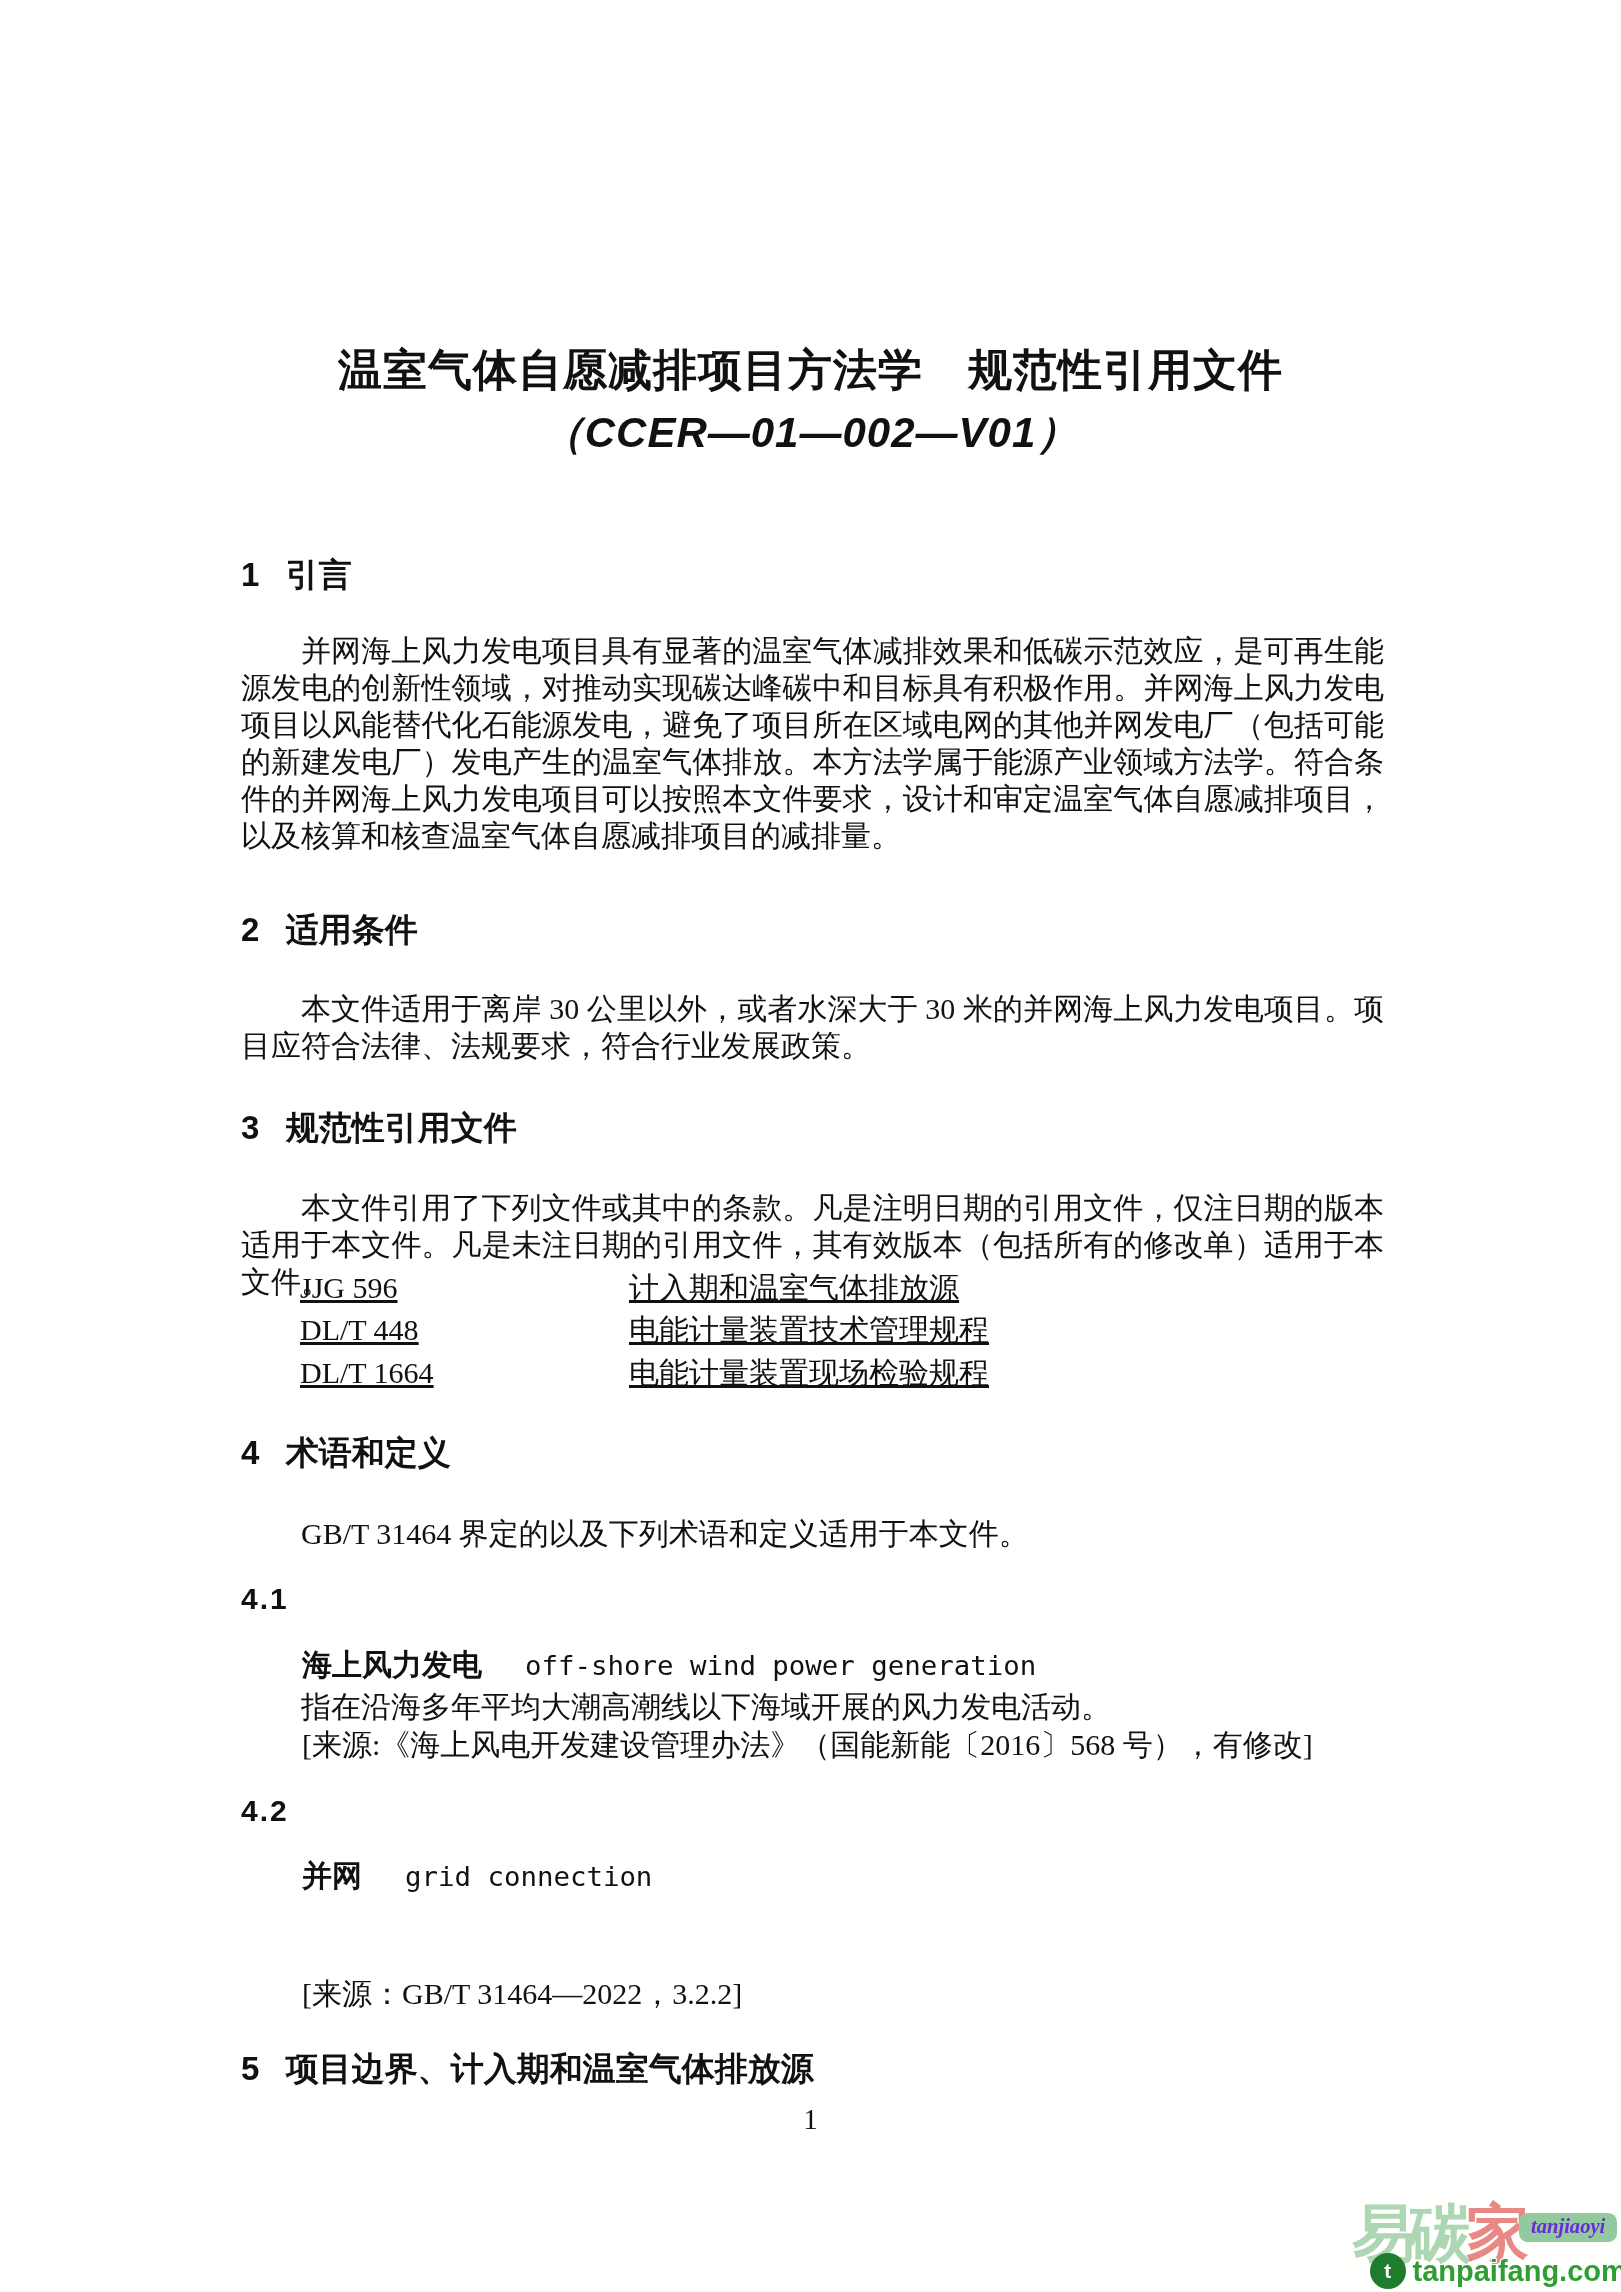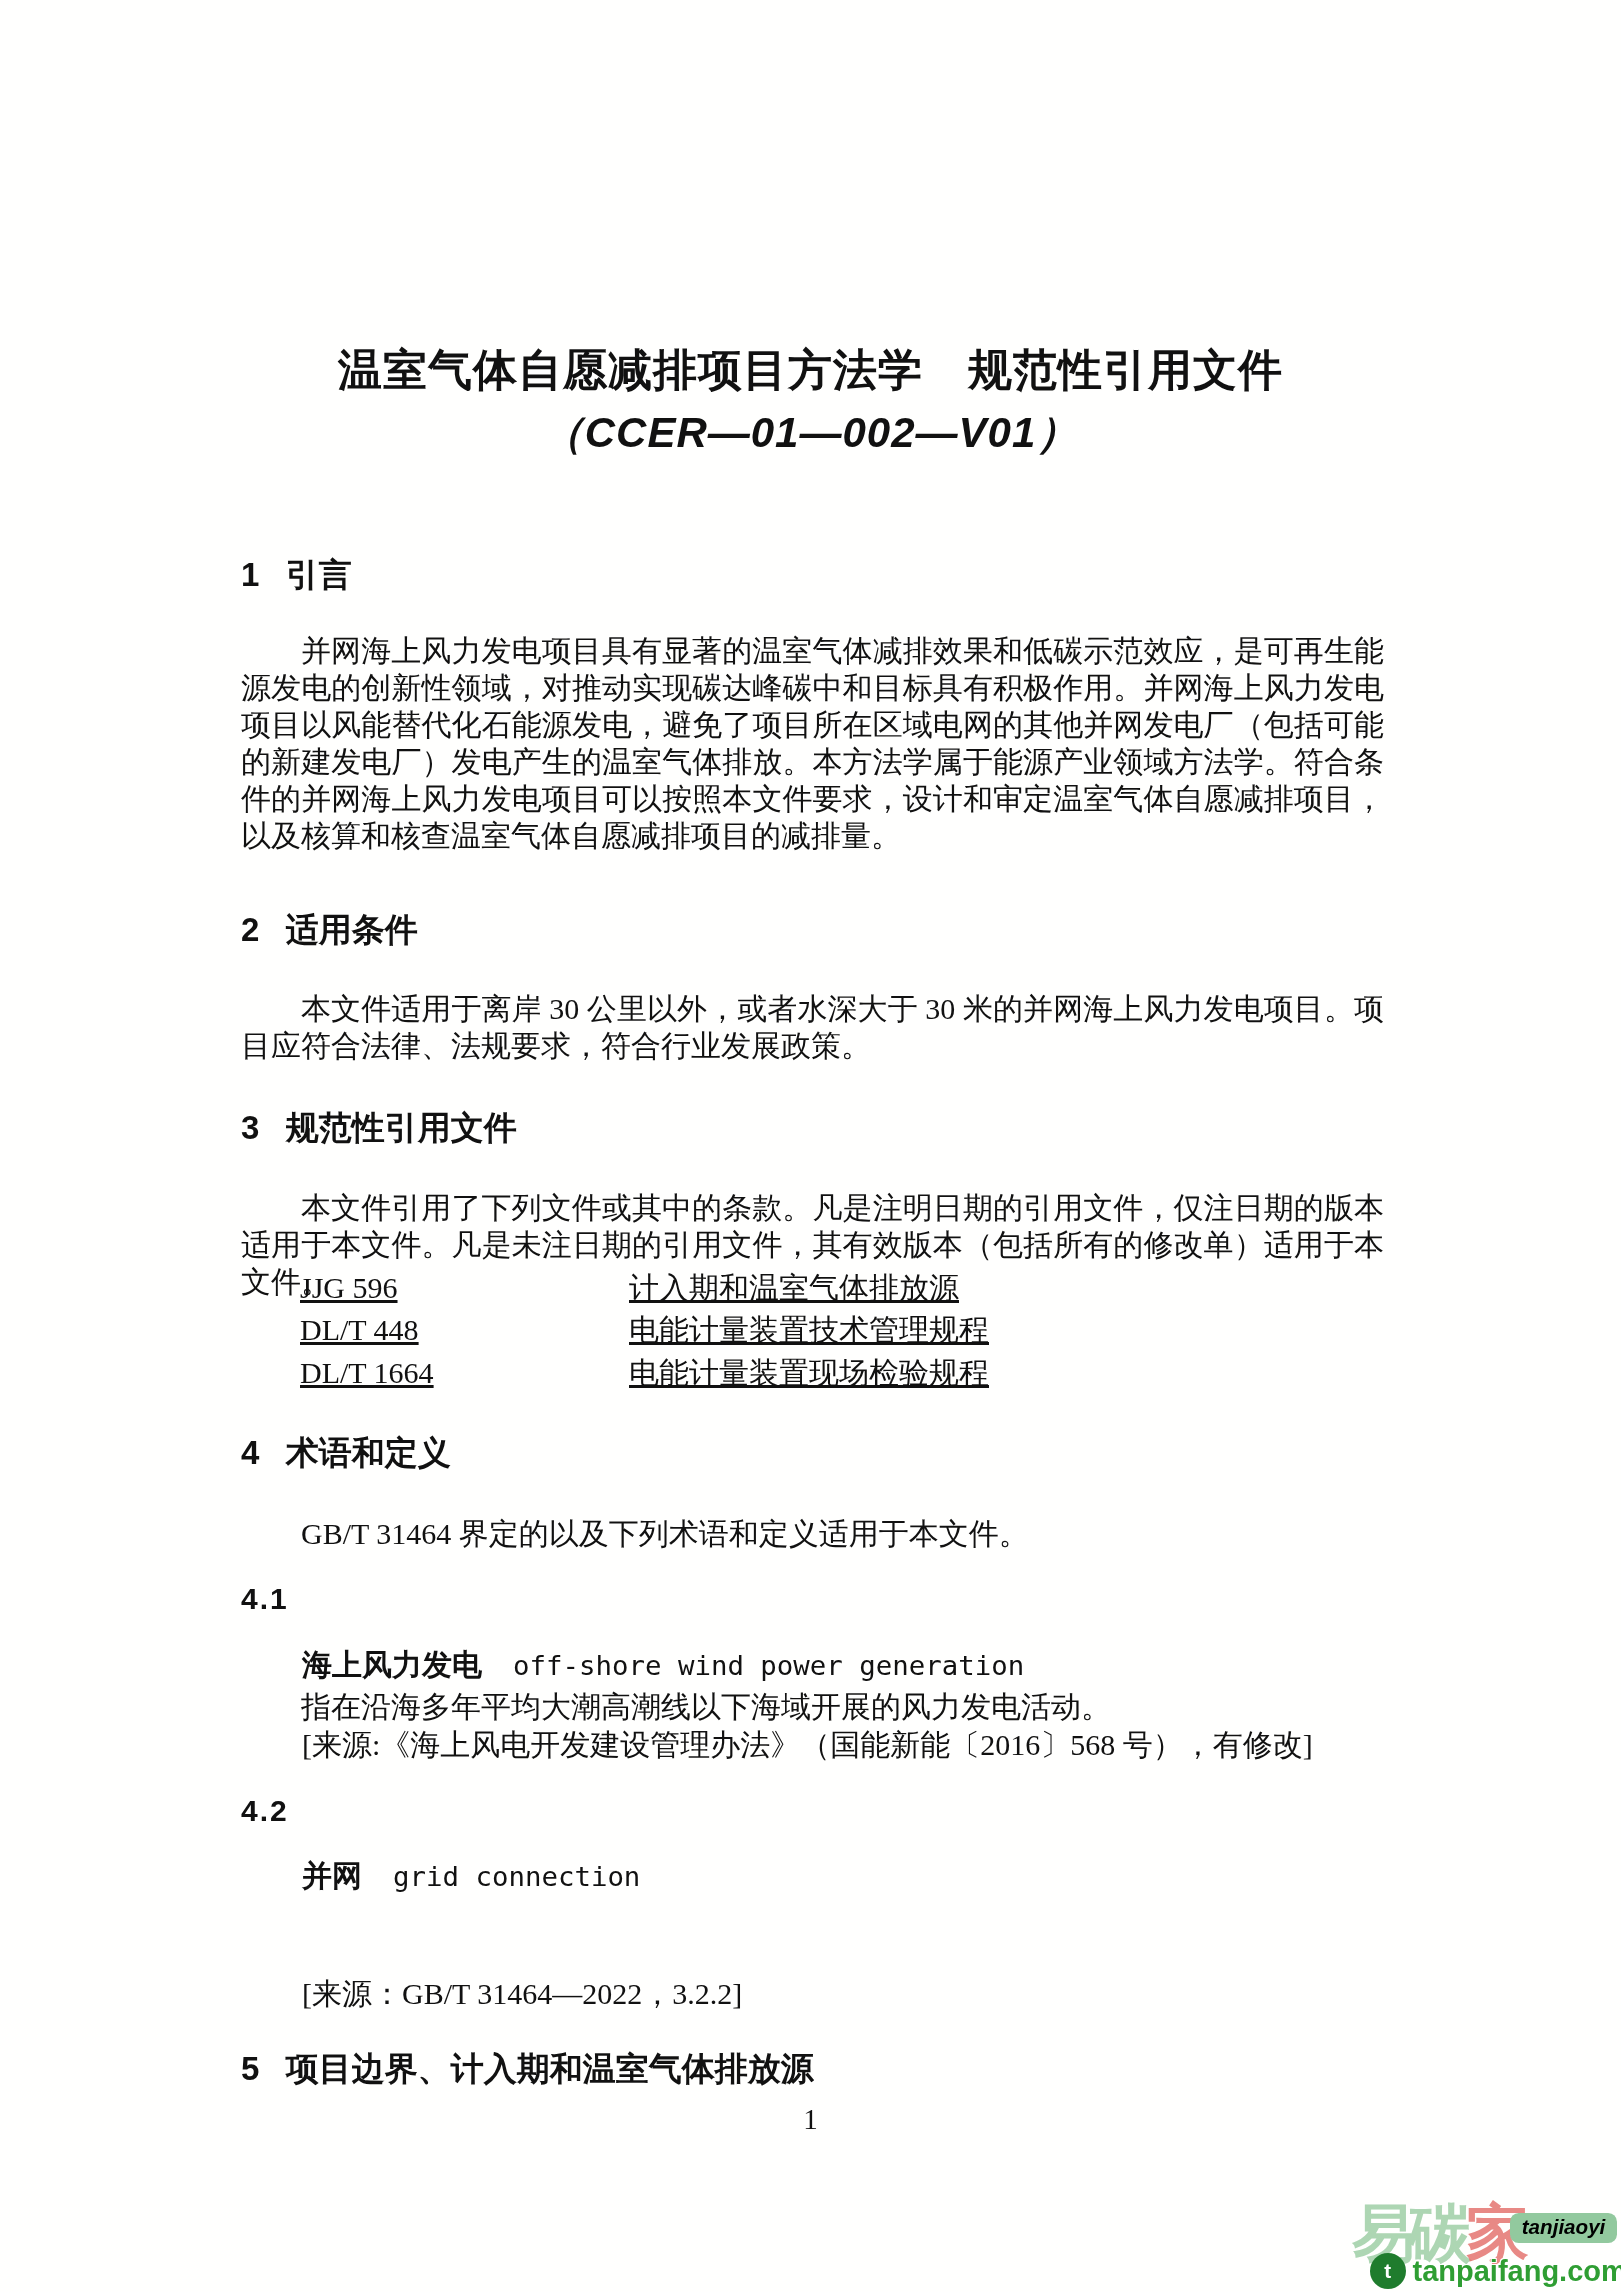--- a/index.html
+++ b/index.html
@@ -72,21 +72,21 @@
     font-family: "Liberation Sans", "DejaVu Sans", sans-serif;
     font-weight: bold;
     font-size: 30px;
     letter-spacing: 2px;
   }
   .term-line {
     position: absolute;
     left: 302px;
     display: flex;
     align-items: baseline;
-    gap: 31px;
+    gap: 43px;
   }
   .term-zh {
     font-family: "Liberation Sans", "DejaVu Sans", sans-serif;
     font-weight: bold;
     font-size: 30px;
   }
   .term-en {
     font-family: "DejaVu Sans Mono", "Liberation Mono", monospace;
     font-size: 27.4px;
   }
@@ -120,22 +120,22 @@
     letter-spacing: -5.9px;
     color: #a9d4b0;
     opacity: 0.95;
     white-space: nowrap;
   }
   .wm-zh .wm-red { color: #e2645f; opacity: 0.8; }
   .wm-badge {
     position: absolute;
     right: 3.9px; top: 11.8px;
     background: #92c99e;
-    color: #000000;
-    font-family: Liberation Sans, sans-serif;
+    color: #6d28d9;
+    font-family: Liberation Serif, serif;
     font-style: italic;
     font-weight: bold;
     font-size: 20.6px;
     padding: 2px 11.8px 3.9px 11.8px;
     border-radius: 8.8px;
     white-space: nowrap;
   }
   .wm-row {
     position: absolute;
     left: 19.6px; bottom: 0px;

